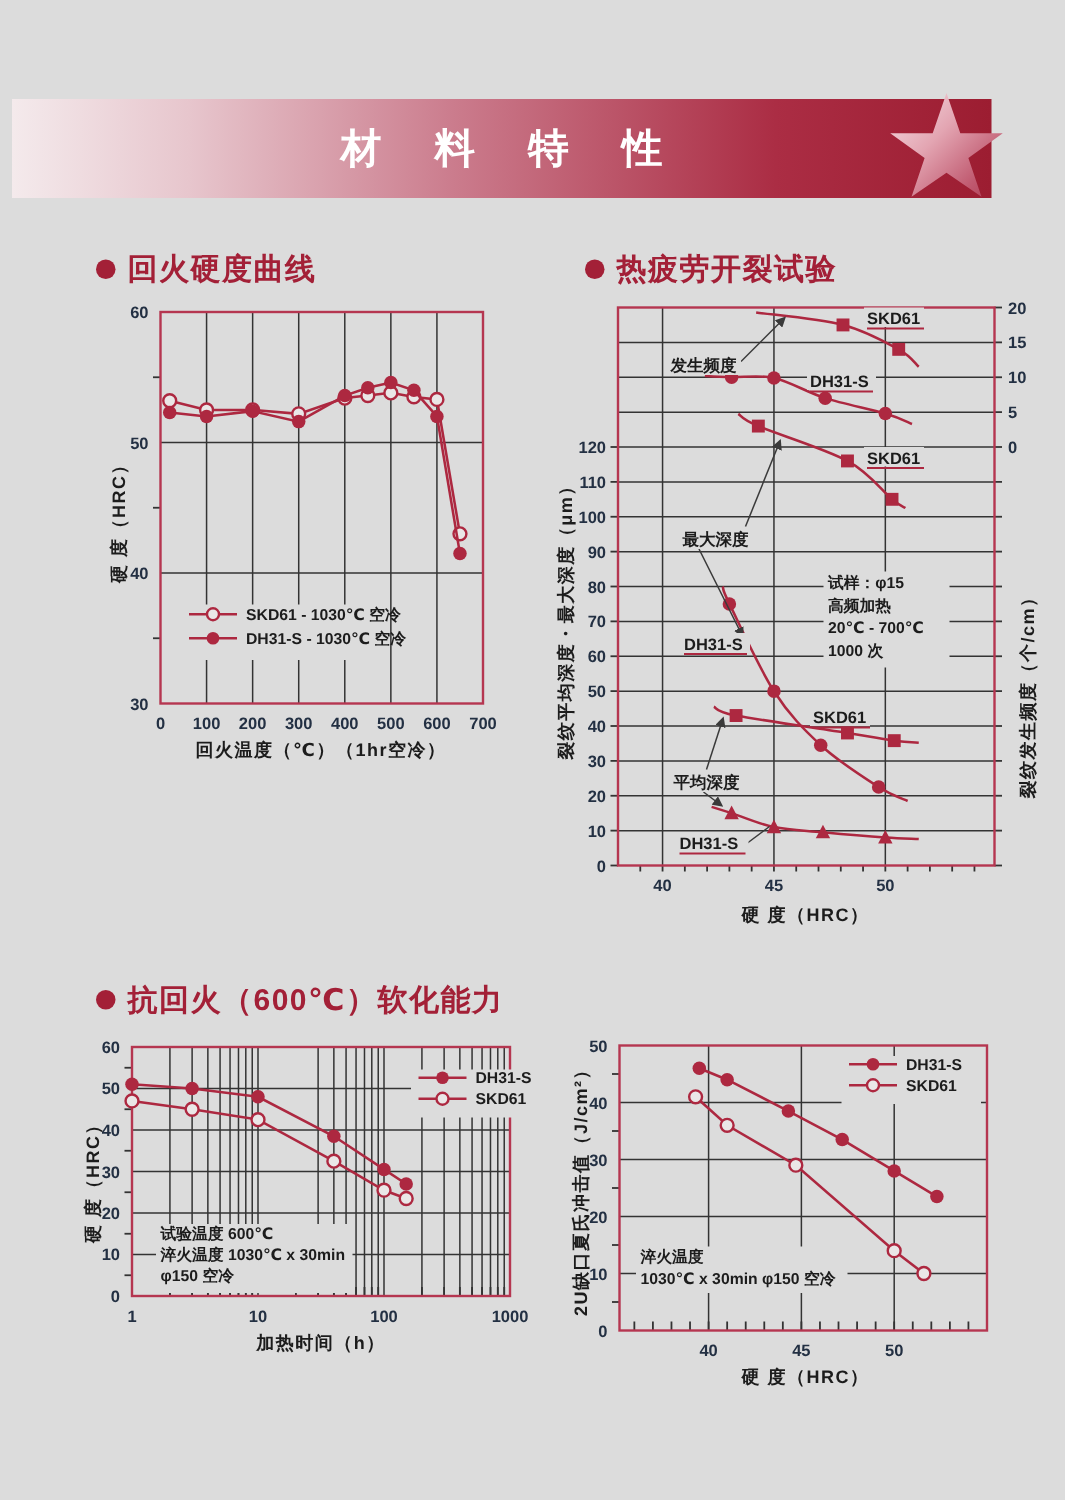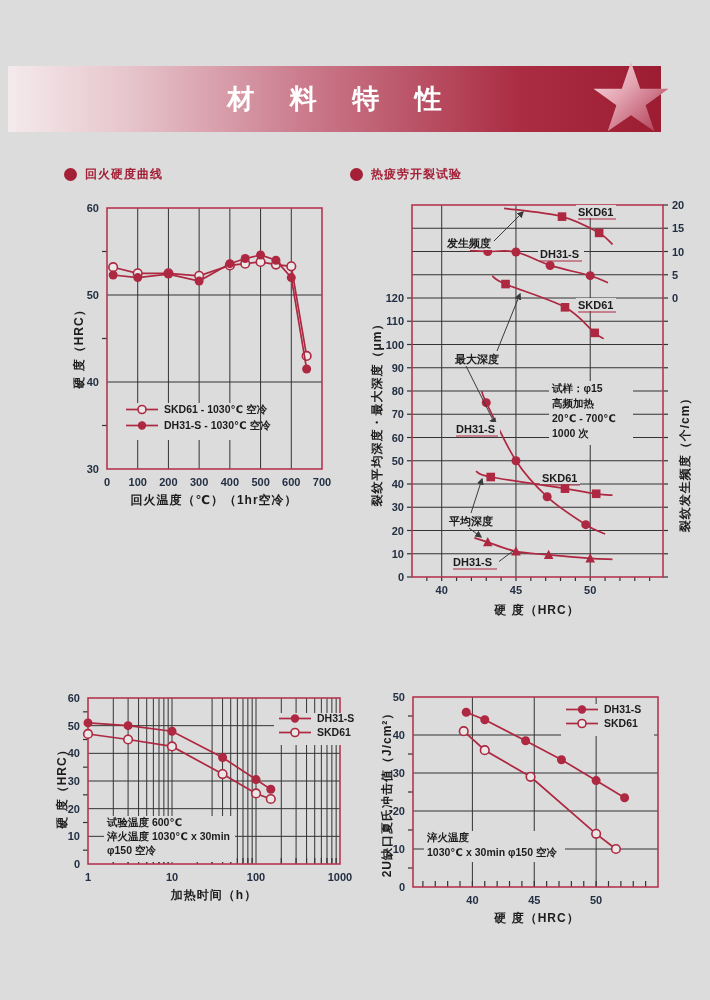--- a/index.html
+++ b/index.html
@@ -5,40 +5,44 @@
   html,body{margin:0;padding:0;}
   body{font-family:"Liberation Sans","DejaVu Sans",sans-serif;}
   #page{position:relative;width:710px;height:1000px;background:#dcdcdc;overflow:hidden;padding-left:48px;}
   .banner{position:absolute;left:8px;top:66px;width:653px;height:66px;
     background:linear-gradient(90deg,#f4eaec 0%,#e7c6cd 18%,#cb7c8d 45%,#ab2d44 78%,#9c1d31 100%);
     display:flex;align-items:center;justify-content:center;}
   .banner-title{color:#ffffff;font-size:27px;font-weight:bold;letter-spacing:14px;padding-left:14px;white-space:nowrap;}
   .star{position:absolute;left:592px;top:62px;width:78px;height:76px;
     background:linear-gradient(135deg,#f7e3e8 0%,#e3a5b2 40%,#c05a70 75%,#ab3049 100%);
     clip-path:polygon(50% 0%,61.8% 35.3%,98.1% 35.3%,68.7% 57%,79.9% 91%,50% 70%,20.1% 91%,31.3% 57%,1.9% 35.3%,38.2% 35.3%);}
-  .sec{position:absolute;display:flex;align-items:center;gap:8px;color:#a32037;font-weight:bold;font-size:12px;letter-spacing:1px;white-space:nowrap;}
+  .sec{position:absolute;display:flex;align-items:center;gap:8px;color:#a32037;font-weight:bold;font-size:20px;letter-spacing:1px;white-space:nowrap;}
   .bullet{width:13px;height:13px;border-radius:50%;background:#a32037;flex:0 0 auto;}
   #charts{position:absolute;left:0;top:0;}
 </style>
 </head>
 <body>
 
 <div id="page">
   <div class="banner">
     <span class="banner-title">材 料 特 性</span>
   </div>
   <div class="star"></div>
 
   <div class="sec" style="left:64px;top:166px;">
     <span class="bullet"></span>
     <span>回火硬度曲线</span>
   </div>
-  <div class="sec" style="left:350px;top:166px;">
+  <div class="sec" style="left:390px;top:166px;">
     <span class="bullet"></span>
     <span>热疲劳开裂试验</span>
+  </div>
+  <div class="sec" style="left:64px;top:653px;">
+    <span class="bullet"></span>
+    <span>抗回火（600℃）软化能力</span>
   </div>
 
   <svg id="charts" width="710" height="1000">
     <defs>
       <marker id="ah" viewBox="0 0 10 10" refX="8" refY="5" markerWidth="7" markerHeight="7" orient="auto-start-reverse">
         <path d="M0,0 L10,5 L0,10 z" fill="#3a3a3a"></path>
       </marker>
     </defs>
   <g>
         <g>

